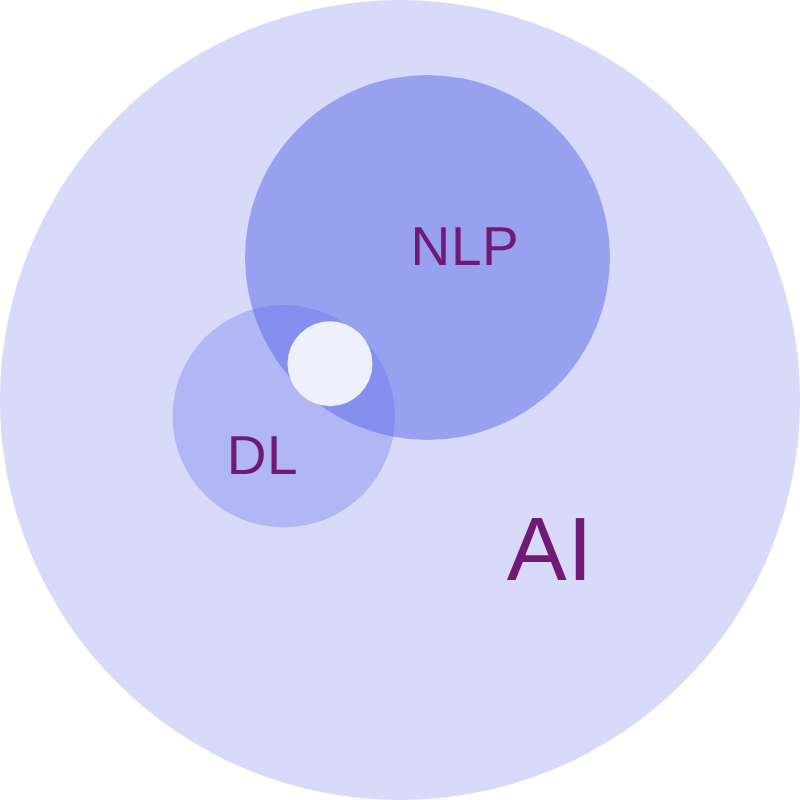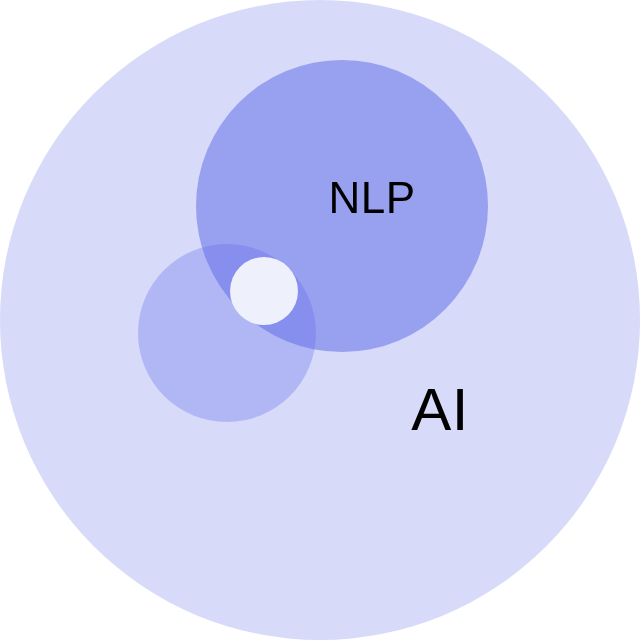--- a/index.html
+++ b/index.html
@@ -21,44 +21,45 @@
   }
   
   .circle-ai   { left: 0px;   top: 0px;   width: 640px; height: 640px; }
   .circle-nlp  { left: 196px; top: 60px;  width: 292px; height: 292px; }
   .circle-dl   { left: 138px; top: 244px; width: 178px; height: 178px; }
   .circle-core { left: 230px; top: 257px; width: 68px;  height: 68px;  }
 
   .set-label {
     position: absolute;
     transform: translate(-50%, -50%);
-    color: #000000;
+    color: #701a75;
     font-weight: 400;
     letter-spacing: 0.5px;
     white-space: nowrap;
     line-height: 1;
     user-select: none;
   }
   .label-ml  { left: 108px; top: 265px; font-size: 44px; }
   .label-nlp { left: 372px; top: 198px; font-size: 44px; }
   .label-dl  { left: 210px; top: 365px; font-size: 44px; }
-  .label-ai  { left: 440px; top: 410px; font-size: 60px; }
+  .label-ai  { left: 440px; top: 440px; font-size: 72px; }
 </style>
 </head>
 <body>
 
 <div class="canvas">
 
   <div class="circle circle-ai" style="background: rgba(94, 107, 232, 0.25);"></div>
 
   <div class="circle circle-nlp" style="background: rgba(94, 107, 232, 0.52);"></div>
 
   <div class="circle circle-dl" style="background: rgba(94, 107, 232, 0.31);"></div>
 
   <div class="circle circle-core" style="background: rgb(238, 240, 252);"></div>
 
 
   <div class="set-label label-nlp">NLP</div>
 
+  <div class="set-label label-dl">DL</div>
 
   <div class="set-label label-ai">AI</div>
 
 </div>
 
 </body></html>

